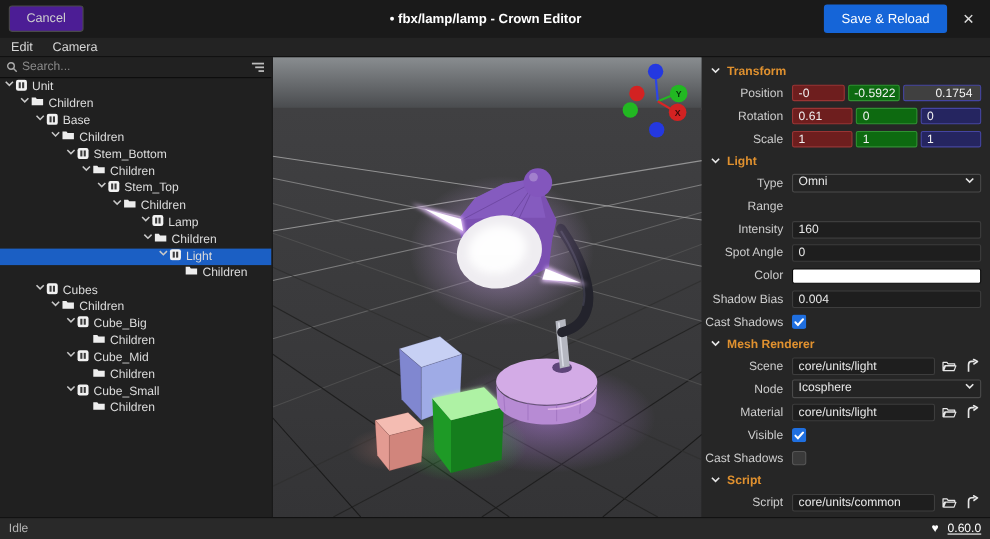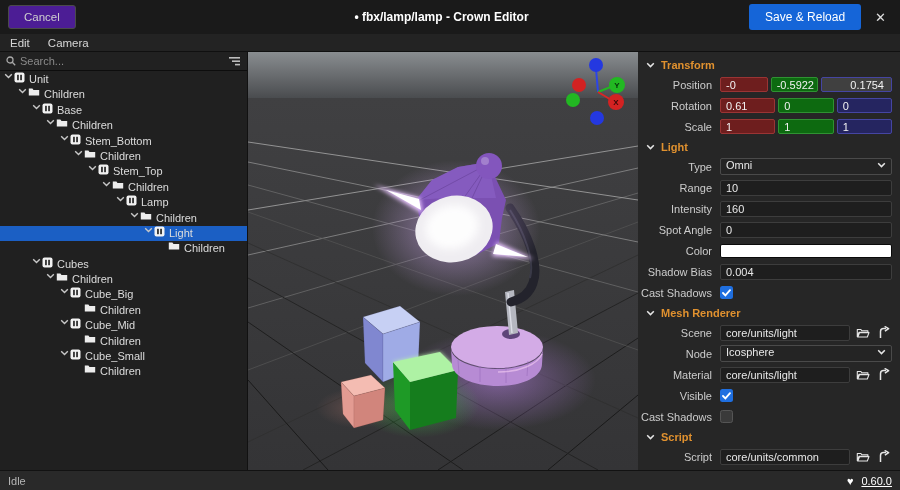--- a/index.html
+++ b/index.html
@@ -220,21 +220,21 @@
                 <path d="M1.2 2.3 L4.5 5.6 L7.8 2.3" stroke="#c8c8c8" stroke-width="1.4" fill="none"></path>
               </svg>
             </span>
             <span class="ticon">
               <svg width="12" height="10" viewBox="0 0 12 10">
                 <path d="M0.8 1.6 h3.6 l1.1 1.4 h5.7 v5.6 h-10.4 Z" fill="#ededed"></path>
               </svg>
             </span>
             <span class="tlabel">Children</span>
           </div>
-          <div class="tree-row" style="padding-left: 115px;">
+          <div class="tree-row" style="padding-left: 115px; margin-left: 12px;">
             <span class="tchev">
               <svg width="9" height="8" viewBox="0 0 9 8">
                 <path d="M1.2 2.3 L4.5 5.6 L7.8 2.3" stroke="#c8c8c8" stroke-width="1.4" fill="none"></path>
               </svg>
             </span>
             <span class="ticon">
               <svg width="11" height="11" viewBox="0 0 11 11">
                 <rect x="0.5" y="0.5" width="10" height="10" rx="2" fill="#f2f2f2"></rect>
                 <rect x="3" y="2.8" width="1.9" height="5.4" fill="#3a3a3a"></rect>
                 <rect x="6.1" y="2.8" width="1.9" height="5.4" fill="#3a3a3a"></rect>
@@ -558,23 +558,20 @@
             <div class="selectbox">
               <span class="sel-val">Omni</span>
               <span><svg width="9" height="8" viewBox="0 0 9 8">
                   <path d="M1.2 2.3 L4.5 5.6 L7.8 2.3" stroke="#e6e6e6" stroke-width="1.5" fill="none"></path>
                 </svg></span>
             </div>
           </div>
         </div>
         <div class="insp-row">
           <span class="insp-label">Range</span>
-          <div class="ctrl">
-            <input class="tinput" value="10" style="">
-          </div>
         </div>
         <div class="insp-row">
           <span class="insp-label">Intensity</span>
           <div class="ctrl">
             <input class="tinput" value="160" style="">
           </div>
         </div>
         <div class="insp-row">
           <span class="insp-label">Spot Angle</span>
           <div class="ctrl">

